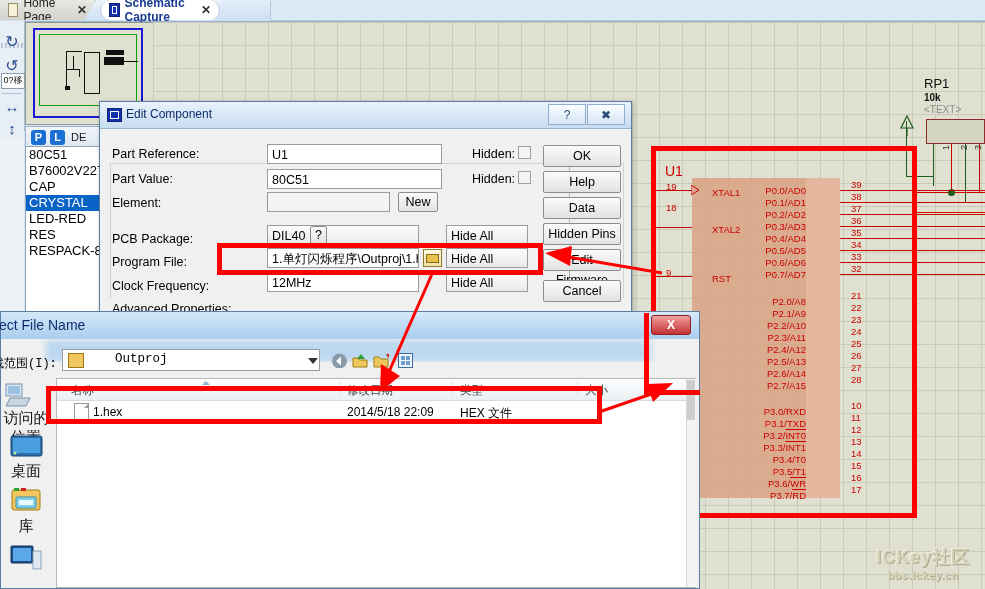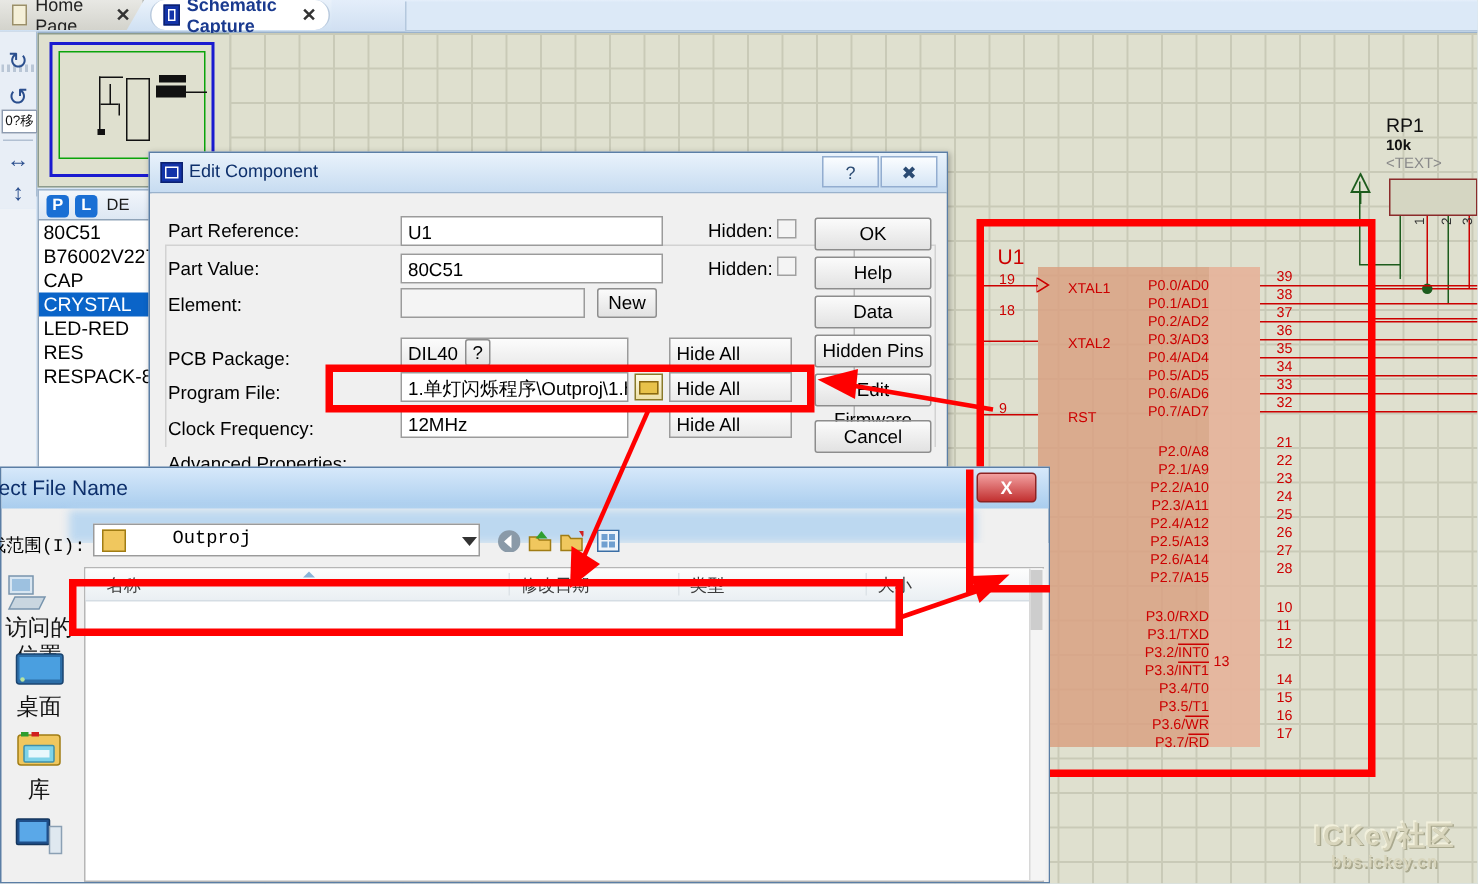--- a/index.html
+++ b/index.html
@@ -315,21 +315,21 @@
 <div class="pinr" style="left:726px;top:380px;width:80px;">P2.7/A15</div>
 <div class="pinnum" style="left:851px;top:374px;">28</div>
 
 <div class="pinr" style="left:726px;top:406px;width:80px;">P3.0/RXD</div>
 <div class="pinnum" style="left:851px;top:400px;">10</div>
 <div class="pinr" style="left:726px;top:418px;width:80px;">P3.1/TXD</div>
 <div class="pinnum" style="left:851px;top:412px;">11</div>
 <div class="pinr" style="left:726px;top:430px;width:80px;">P3.2/<span class="ovl">INT0</span></div>
 <div class="pinnum" style="left:851px;top:424px;">12</div>
 <div class="pinr" style="left:726px;top:442px;width:80px;">P3.3/<span class="ovl">INT1</span></div>
-<div class="pinnum" style="left:809px;top:436px;">13</div>
+<div class="pinnum" style="left:851px;top:436px;">13</div>
 <div class="pinr" style="left:726px;top:454px;width:80px;">P3.4/T0</div>
 <div class="pinnum" style="left:851px;top:448px;">14</div>
 <div class="pinr" style="left:726px;top:466px;width:80px;">P3.5/T1</div>
 <div class="pinnum" style="left:851px;top:460px;">15</div>
 <div class="pinr" style="left:726px;top:478px;width:80px;">P3.6/<span class="ovl">WR</span></div>
 <div class="pinnum" style="left:851px;top:472px;">16</div>
 <div class="pinr" style="left:726px;top:490px;width:80px;">P3.7/<span class="ovl">RD</span></div>
 <div class="pinnum" style="left:851px;top:484px;">17</div>
 
 <div class="wire" style="left:840px;top:190px;width:145px;"></div>
@@ -463,20 +463,26 @@
   <div id="fheader">
     <div class="fhcell" style="left:14px;">名称</div>
     <div class="fhcell" style="left:290px;">修改日期</div>
     <div class="fhcell" style="left:403px;">类型</div>
     <div class="fhcell" style="left:528px;">大小</div>
     <div class="fhsep" style="left:282px;"></div>
     <div class="fhsep" style="left:395px;"></div>
     <div class="fhsep" style="left:520px;"></div>
     <div class="abs" id="sortarrow"></div>
   </div>
+  <div id="frow">
+    <div class="abs" id="fico"></div>
+    <div class="fcell" style="left:36px;">1.hex</div>
+    <div class="fcell" style="left:290px;">2014/5/18 22:09</div>
+    <div class="fcell" style="left:403px;">HEX 文件</div>
+  </div>
 </div>
 <div class="abs" id="fdvscroll"></div>
 <div class="abs" id="fdvthumb"></div>
 
 <div class="redbox" id="redFile"></div>
 <div class="redbox" id="redFileRt"></div>
 
 <svg class="arrow" style="left:540px;top:240px;" width="125" height="40">
   <line x1="122" y1="33" x2="28" y2="17" stroke="#ff0000" stroke-width="3"></line>
   <polygon points="5,13 32,6 30,26" fill="#ff0000"></polygon>

